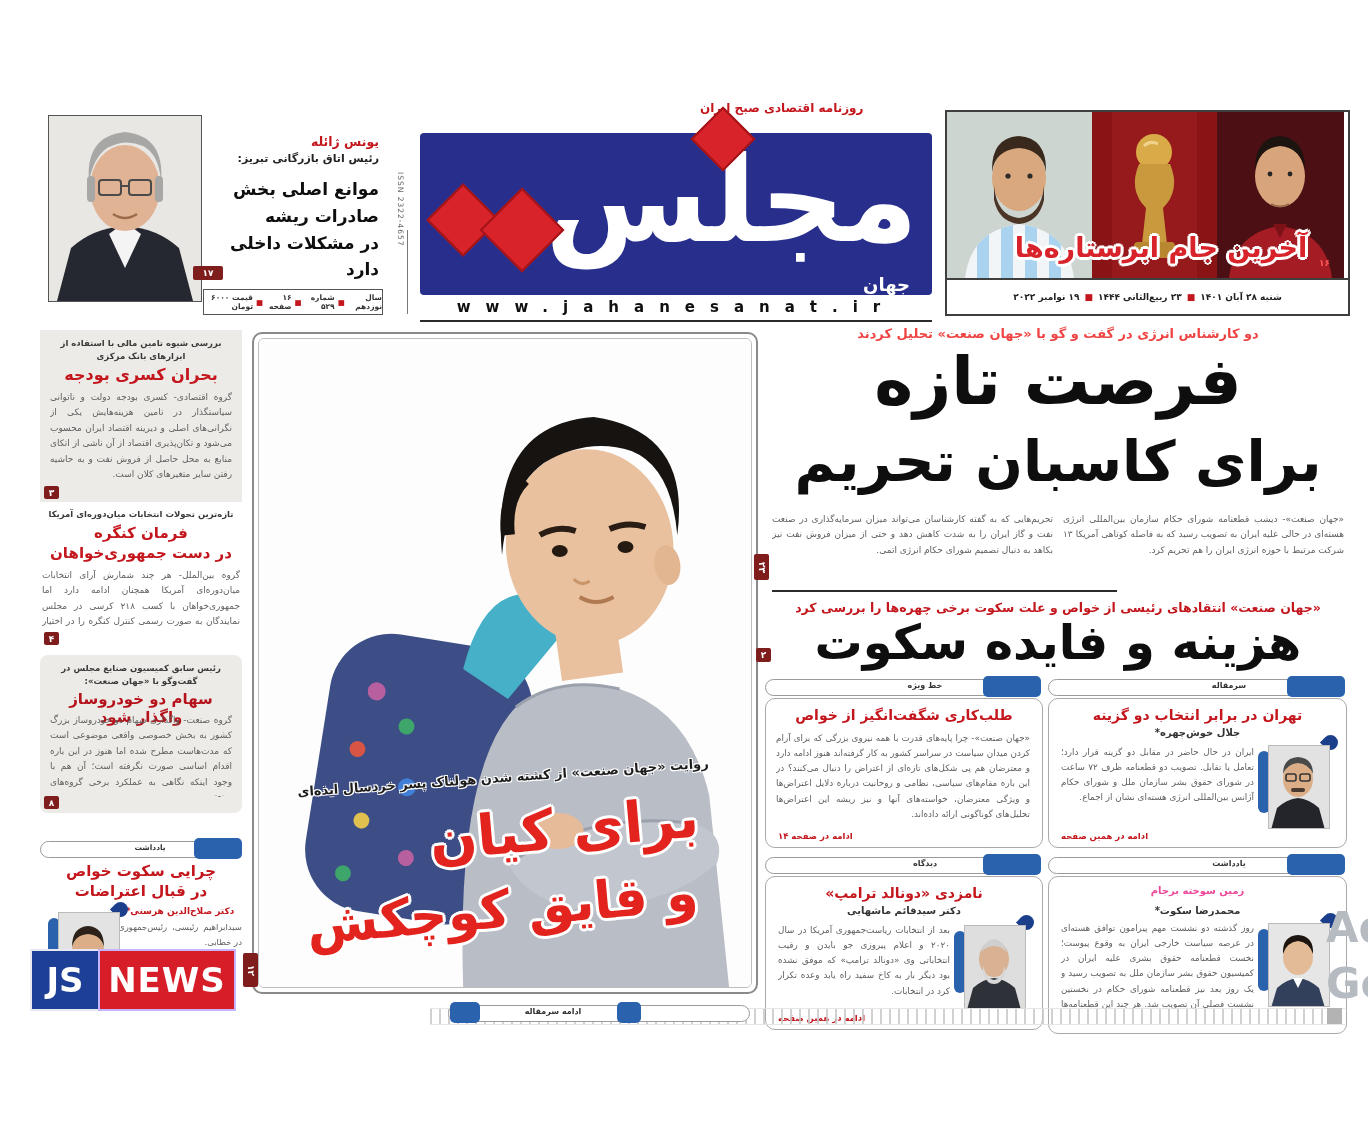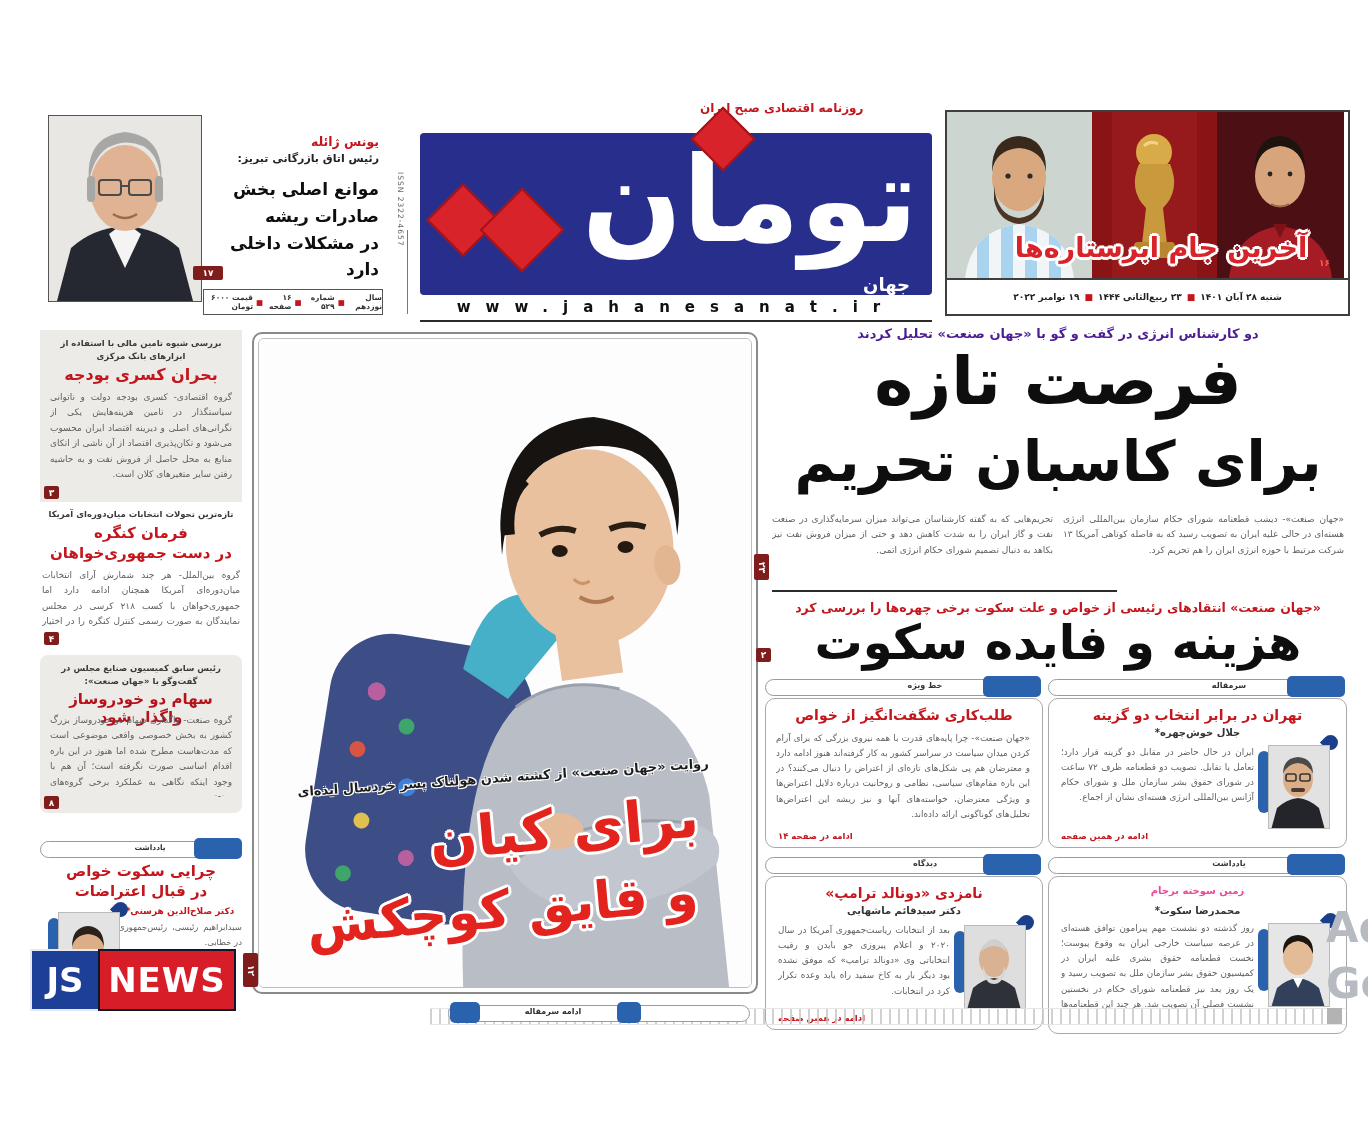--- a/index.html
+++ b/index.html
@@ -3,21 +3,21 @@
 <meta charset="utf-8">
 <style>
   html,body{margin:0;padding:0;background:#fff;}
   .page{position:relative;width:1368px;height:1137px;background:#ffffff;overflow:hidden;
         font-family:"DejaVu Sans",sans-serif;direction:rtl;}
   .t{position:absolute;}
   .c{text-align:center;}
   .bold{font-weight:bold;}
   .red{color:#c4161d;}
   .kick{font-size:8.5px;font-weight:bold;color:#3a3a3a;line-height:1.5;}
-  .kick-red{font-size:13px;font-weight:bold;color:#4c1d95;}
+  .kick-red{font-size:13px;font-weight:bold;color:#ef4444;}
   .body-txt{font-size:9px;color:#5f5f5f;text-align:justify;line-height:1.72;overflow:hidden;}
   .badge{position:absolute;background:#7f1d1d;color:#fff;font-size:9px;font-weight:bold;
          display:flex;align-items:center;justify-content:center;border-radius:2px;}
   .headline-black{color:#0e0e0e;font-weight:bold;}
   .artbox{position:absolute;background:#fff;border:1.5px solid #a9a9a9;border-radius:10px;}
   .graybox{position:absolute;background:#edebe7;}
   .tabbar{position:absolute;height:20px;}
   .tab-pill{position:absolute;left:0;right:0;top:3px;height:15px;background:#fff;border:1px solid #9a9a9a;border-radius:9px;}
   .tab-blue{position:absolute;right:0;top:0;width:58px;height:21px;background:#2a62ae;border-radius:5px;}
   .tab-label{position:absolute;top:5px;right:66px;width:100px;text-align:center;font-size:8px;font-weight:bold;color:#333;}
@@ -66,21 +66,21 @@
     <span class="red">■</span>
     <span>شماره ۵۲۹</span>
     <span class="red">■</span>
     <span>۱۶ صفحه</span>
     <span class="red">■</span>
     <span>قیمت ۶۰۰۰ تومان</span>
   </div>
 
   <div class="t bold" style="left:700px;top:101px;width:235px;font-size:12px;color:#c4161d;text-align:left;">روزنامه اقتصادی صبح ایران</div>
   <div class="t" style="left:420px;top:133px;width:512px;height:162px;background:#272e8c;border-radius:4px;">
-    <div style="position:absolute;right:14px;top:-28px;font-size:118px;line-height:190px;color:#fff;font-weight:bold;white-space:nowrap;">تومان</div>
+    <div style="position:absolute;right:14px;top:-28px;font-size:118px;line-height:190px;color:#fff;font-weight:bold;white-space:nowrap;">مجلس</div>
     <div style="position:absolute;right:22px;bottom:0px;font-size:18px;color:#fff;font-weight:bold;">جهان</div>
   </div>
   <div class="diamond" style="left:700px;top:116px;width:42px;height:42px;z-index:3;"></div>
   <div class="diamond" style="left:437px;top:194px;width:48px;height:48px;z-index:3;"></div>
   <div class="diamond" style="left:492px;top:200px;width:56px;height:56px;z-index:3;"></div>
   <div class="t" style="left:396px;top:172px;height:120px;writing-mode:vertical-rl;font-size:7.5px;color:#666;letter-spacing:1px;direction:ltr;">ISSN 2322-4657</div>
   <div class="t" style="left:407px;top:230px;width:1px;height:84px;background:#777;"></div>
   <div class="t bold" style="left:420px;top:296px;width:512px;height:24px;border-bottom:2px solid #2b2b2b;font-size:15px;letter-spacing:15px;text-align:center;color:#101010;direction:ltr;line-height:22px;">www.jahanesanat.ir</div>
 
   <div class="t" style="left:945px;top:110px;width:401px;height:202px;border:2px solid #3f3f3f;background:#fff;direction:ltr;">
@@ -176,21 +176,21 @@
         <path d="M4 96 L10 70 Q20 60 31 59 Q42 60 52 70 L58 96 Z" fill="#3a3d45"></path>
         <ellipse cx="31" cy="38" rx="16" ry="20" fill="#dcae88"></ellipse>
         <path d="M15 34 Q15 14 31 13 Q47 14 47 34 Q44 22 31 21 Q18 22 15 34 Z" fill="#2b2119"></path>
       </svg>
     </div>
   </div>
 
   <div class="t" style="left:30px;top:949px;width:66px;height:58px;background:#1e3f96;border:2px solid #e8e8f2;display:flex;align-items:center;justify-content:center;z-index:6;direction:ltr;">
     <span style="color:#fff;font-weight:bold;font-size:34px;">JS</span>
   </div>
-  <div class="t" style="left:98px;top:949px;width:134px;height:58px;background:#d61d28;border:2px solid #0f172a;display:flex;align-items:center;justify-content:center;z-index:6;direction:ltr;">
+  <div class="t" style="left:98px;top:949px;width:134px;height:58px;background:#d61d28;border:2px solid #c4b5fd;display:flex;align-items:center;justify-content:center;z-index:6;direction:ltr;">
     <span style="color:#fff;font-weight:bold;font-size:34px;letter-spacing:1px;">NEWS</span>
   </div>
 
   <div class="t" style="left:252px;top:332px;width:506px;height:662px;border:2px solid #8a8a8a;border-radius:10px;background:#fff;padding:4px;box-sizing:border-box;">
     <div style="position:absolute;inset:4px;border:1px solid #bdbdbd;border-radius:6px;overflow:hidden;background:#fff;">
       <svg viewBox="0 0 494 648" width="100%" height="100%" preserveAspectRatio="none">
         <rect width="494" height="648" fill="#fdfdfd"></rect>
         <rect x="58" y="300" width="205" height="280" rx="62" fill="#3d4e86" transform="rotate(9 160 440)"></rect>
         <g transform="rotate(9 160 440)">
           <circle cx="105" cy="360" r="9" fill="#b85fa0"></circle>

